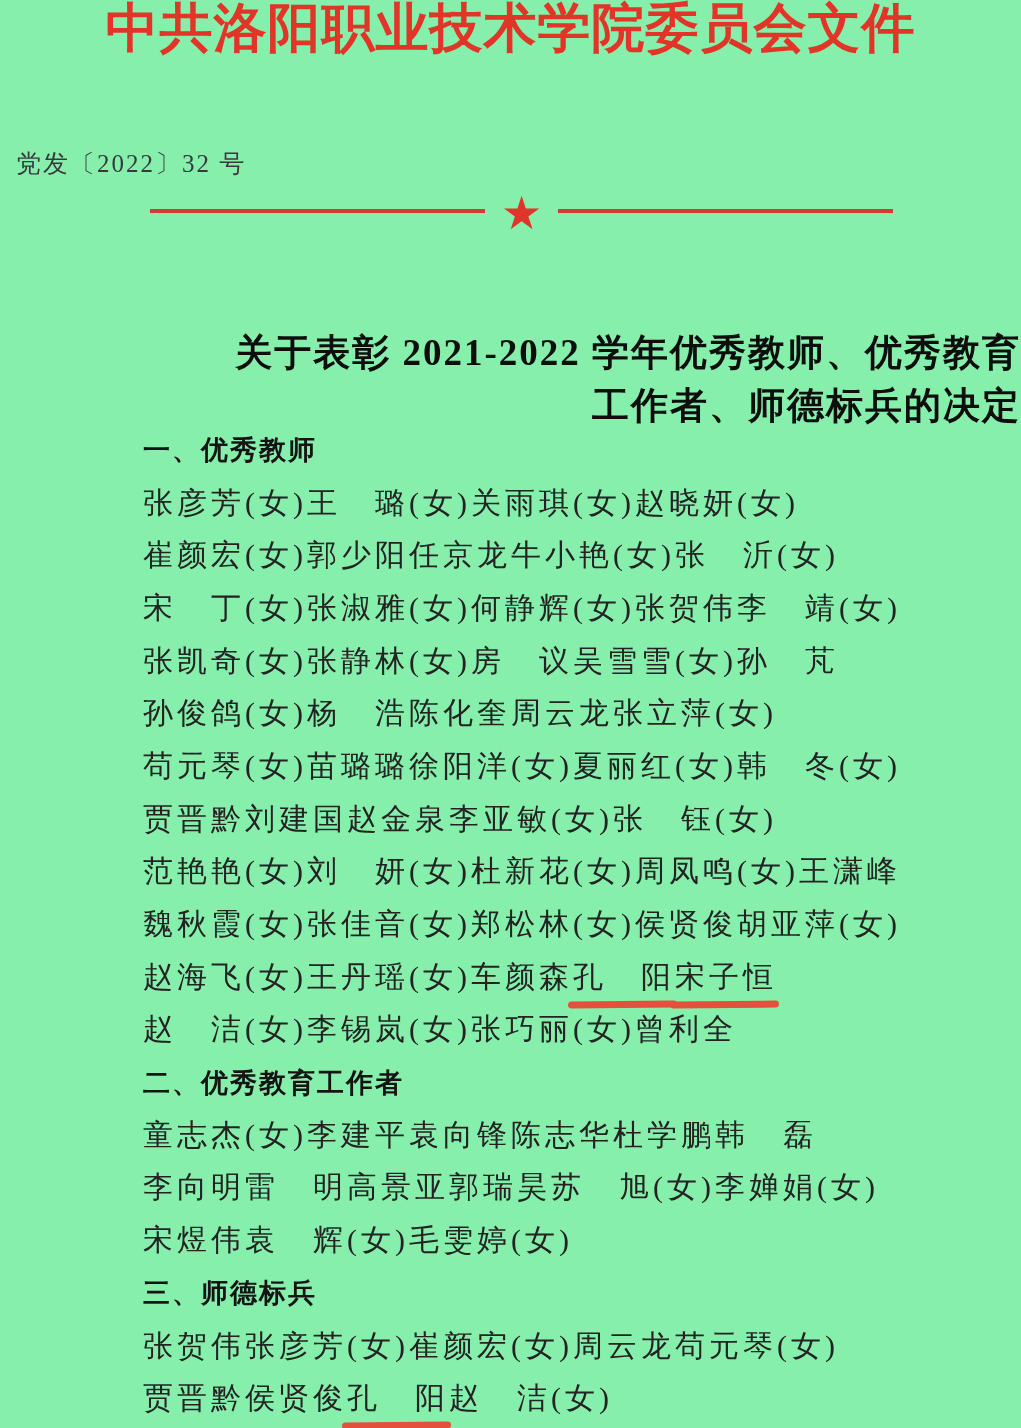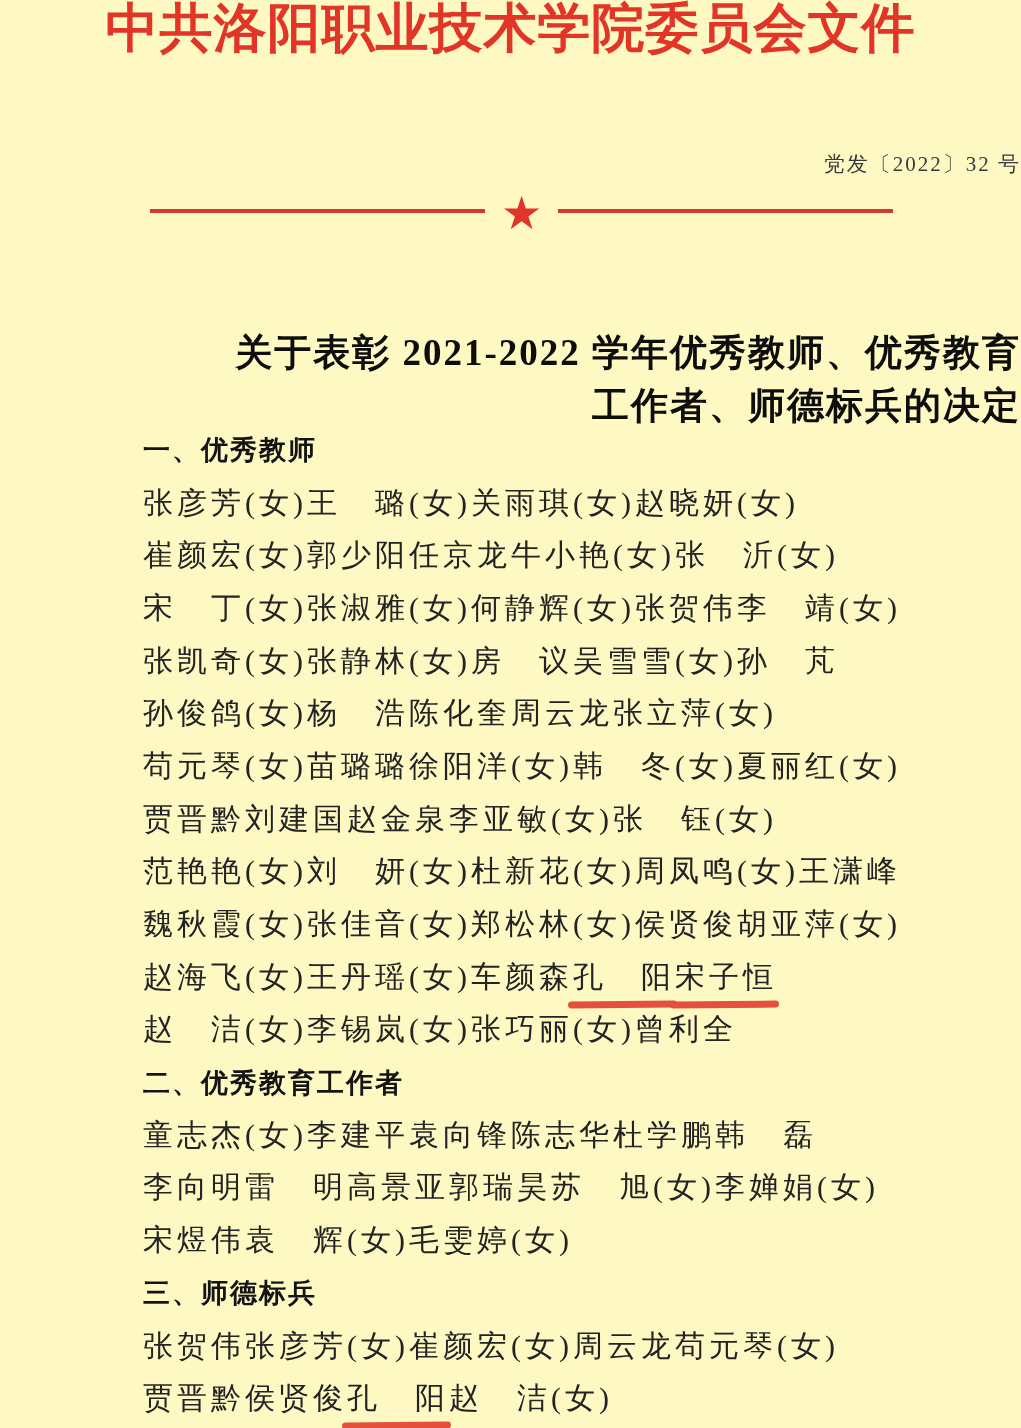--- a/index.html
+++ b/index.html
@@ -4,45 +4,45 @@
 <style>
   html, body {
     margin: 0;
     padding: 0;
     background: #ffffff;
   }
   .page {
     position: relative;
     width: 1021px;
     height: 1428px;
-    background: #fef9c3;
+    background: #86efac;
     overflow: hidden;
     font-family: "Liberation Serif", "DejaVu Serif", serif;
   }
   
   .org-title {
     position: absolute;
     top: -8px;
     left: 0;
     right: 0;
     text-align: center;
     font-size: 53px;
     line-height: 72px;
     font-weight: 900;
     letter-spacing: 1px;
     color: #e13528;
     white-space: nowrap;
   }
   .doc-number {
     position: absolute;
     top: 146px;
-    left: 0;
+    left: 16px;
     right: 0;
-    text-align: right;
-    font-size: 21px;
+    text-align: left;
+    font-size: 25px;
     line-height: 36px;
     color: #37393f;
     letter-spacing: 2px;
   }
   
   .divider {
     position: absolute;
     top: 188px;
     left: 150px;
     width: 743px;
@@ -170,22 +170,22 @@
         <span class="name">孙俊鸽(女)</span>
         <span class="name">杨　浩</span>
         <span class="name">陈化奎</span>
         <span class="name">周云龙</span>
         <span class="name">张立萍(女)</span>
       </div>
       <div class="line name-row">
         <span class="name">苟元琴(女)</span>
         <span class="name">苗璐璐</span>
         <span class="name">徐阳洋(女)</span>
+        <span class="name">夏丽红(女)</span>
         <span class="name">韩　冬(女)</span>
-        <span class="name">夏丽红(女)</span>
       </div>
       <div class="line name-row">
         <span class="name">贾晋黔</span>
         <span class="name">刘建国</span>
         <span class="name">赵金泉</span>
         <span class="name">李亚敏(女)</span>
         <span class="name">张　钰(女)</span>
       </div>
       <div class="line name-row">
         <span class="name">范艳艳(女)</span>

